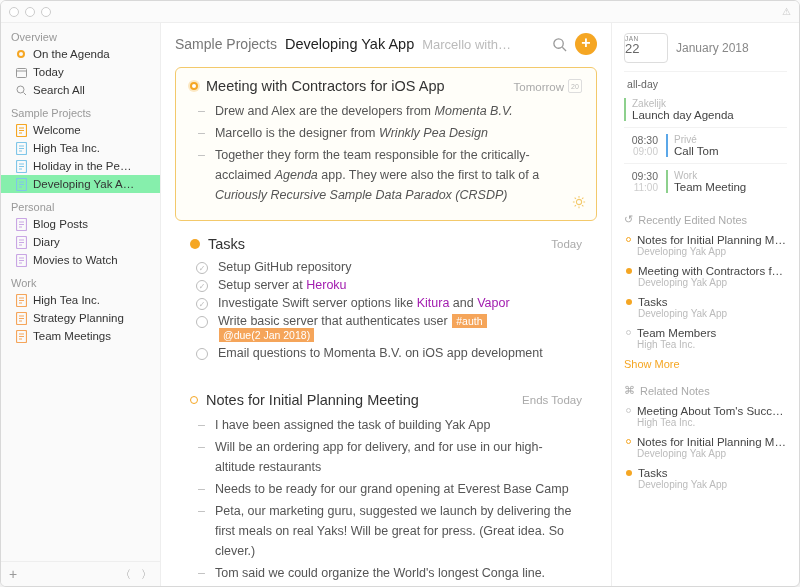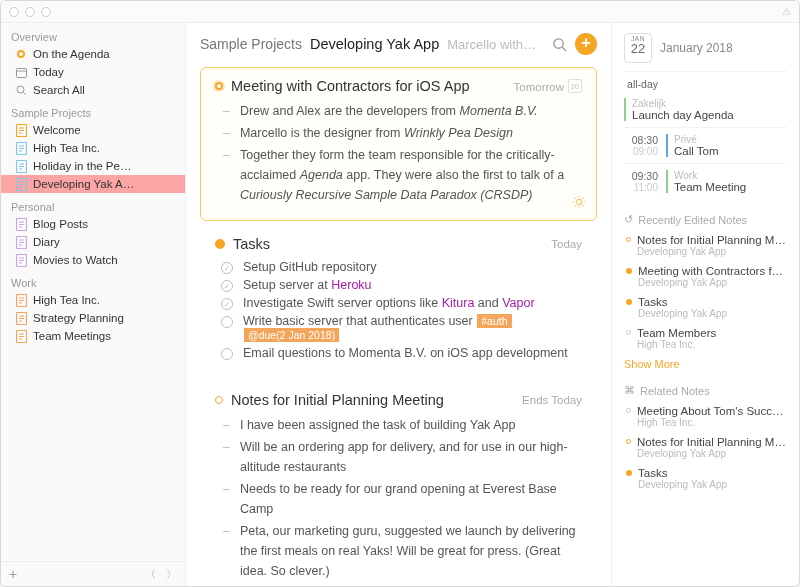--- a/index.html
+++ b/index.html
@@ -5,25 +5,25 @@
   * { box-sizing: border-box; margin: 0; padding: 0; }
   body { font-family: -apple-system, "Helvetica Neue", Arial, sans-serif; font-size: 12px; color: #333; background: #fff; }
   .window { width: 800px; height: 587px; border: 1px solid #d8d8d8; border-radius: 6px; overflow: hidden; background: #fff; display: flex; flex-direction: column; box-shadow: 0 10px 30px rgba(0,0,0,0.15); }
   .titlebar { height: 22px; display: flex; align-items: center; padding: 0 8px; background: #fbfbfb; border-bottom: 1px solid #eee; }
   .traffic { display: flex; gap: 6px; }
   .dot { width: 10px; height: 10px; border-radius: 50%; border: 1px solid #ccc; background: #fff; }
   .pin { margin-left: auto; color: #ccc; font-size: 10px; }
   .body { flex: 1; display: flex; overflow: hidden; }
 
   
-  .sidebar { width: 185px; background: #fafafa; border-right: 1px solid #eee; display: flex; flex-direction: column; font-size: 11.5px; }
+  .sidebar { width: 160px; background: #fafafa; border-right: 1px solid #eee; display: flex; flex-direction: column; font-size: 11.5px; }
   .sidebar-scroll { flex: 1; overflow-y: auto; }
   .sb-group-title { color: #999; padding: 8px 10px 2px 10px; font-size: 11px; }
   .sb-item { display: flex; align-items: center; gap: 6px; padding: 3px 10px 3px 14px; cursor: pointer; color: #333; }
-  .sb-item.selected { background: #fca5a5; }
+  .sb-item.selected { background: #86efac; }
   .sb-icon { width: 12px; height: 12px; display: inline-flex; align-items: center; justify-content: center; font-size: 10px; }
   .sb-icon.note svg { width: 11px; height: 13px; }
   .sb-icon.note rect { rx:1; }
   .sb-label { white-space: nowrap; overflow: hidden; text-overflow: ellipsis; flex: 1; }
   .sb-bottom { border-top: 1px solid #eee; display: flex; align-items: center; padding: 4px 8px; color: #999; }
   .sb-plus { font-size: 14px; cursor: pointer; }
   .sb-arrows { margin-left: auto; display: flex; gap: 10px; font-size: 11px; }
   .sb-arrows span { cursor: pointer; }
 
   
@@ -56,21 +56,21 @@
   .task-list li { display: flex; align-items: flex-start; gap: 10px; padding: 2px 0 2px 6px; font-size: 12.5px; color: #555; }
   .task-check { width: 12px; height: 12px; border: 1.2px solid #bbb; border-radius: 50%; margin-top: 2px; flex-shrink: 0; display: flex; align-items: center; justify-content: center; font-size: 8px; color: #bbb; }
   .task-check.done::after { content: "✓"; }
   .link { color: #a21caf; }
   .tag { display: inline-block; background: #f5a55a; color: #fff; border-radius: 0; padding: 0 4px; font-size: 10.5px; line-height: 14px; margin-left: 1px; }
   .gear-corner { position: absolute; bottom: 8px; right: 10px; color: #f3c96b; cursor: pointer; }
 
   
   .rpanel { width: 188px; border-left: 1px solid #eee; padding: 10px 12px; overflow-y: auto; font-size: 11.5px; color: #555; }
   .cal-hdr { display: flex; align-items: center; gap: 8px; margin-bottom: 8px; }
-  .cal-box { width: 28px; height: 30px; border: 1px solid #ddd; border-radius: 4px; text-align: center; padding-top: 1px; color: #888; }
+  .cal-box { width: 44px; height: 30px; border: 1px solid #ddd; border-radius: 4px; padding-top: 1px; color: #888; }
   .cal-box .m { font-size: 6.5px; text-transform: uppercase; letter-spacing: 0.5px; }
   .cal-box .d { font-size: 13px; color: #666; line-height: 14px; }
   .cal-month { color: #888; font-size: 12px; }
   .evt { display: flex; gap: 8px; padding: 6px 0; border-top: 1px solid #f2f2f2; }
   .evt:first-of-type { border-top: 1px solid #f2f2f2; flex-direction: column; }
   .evt-time { width: 34px; flex-shrink: 0; text-align: right; }
   .evt-time .t1 { color: #666; font-size: 10.5px; }
   .evt-time .t2 { color: #ccc; font-size: 10px; }
   .evt-body { border-left: 2px solid #8dd08d; padding-left: 6px; flex: 1; }
   .evt-body.blue { border-color: #5ba7e8; }

